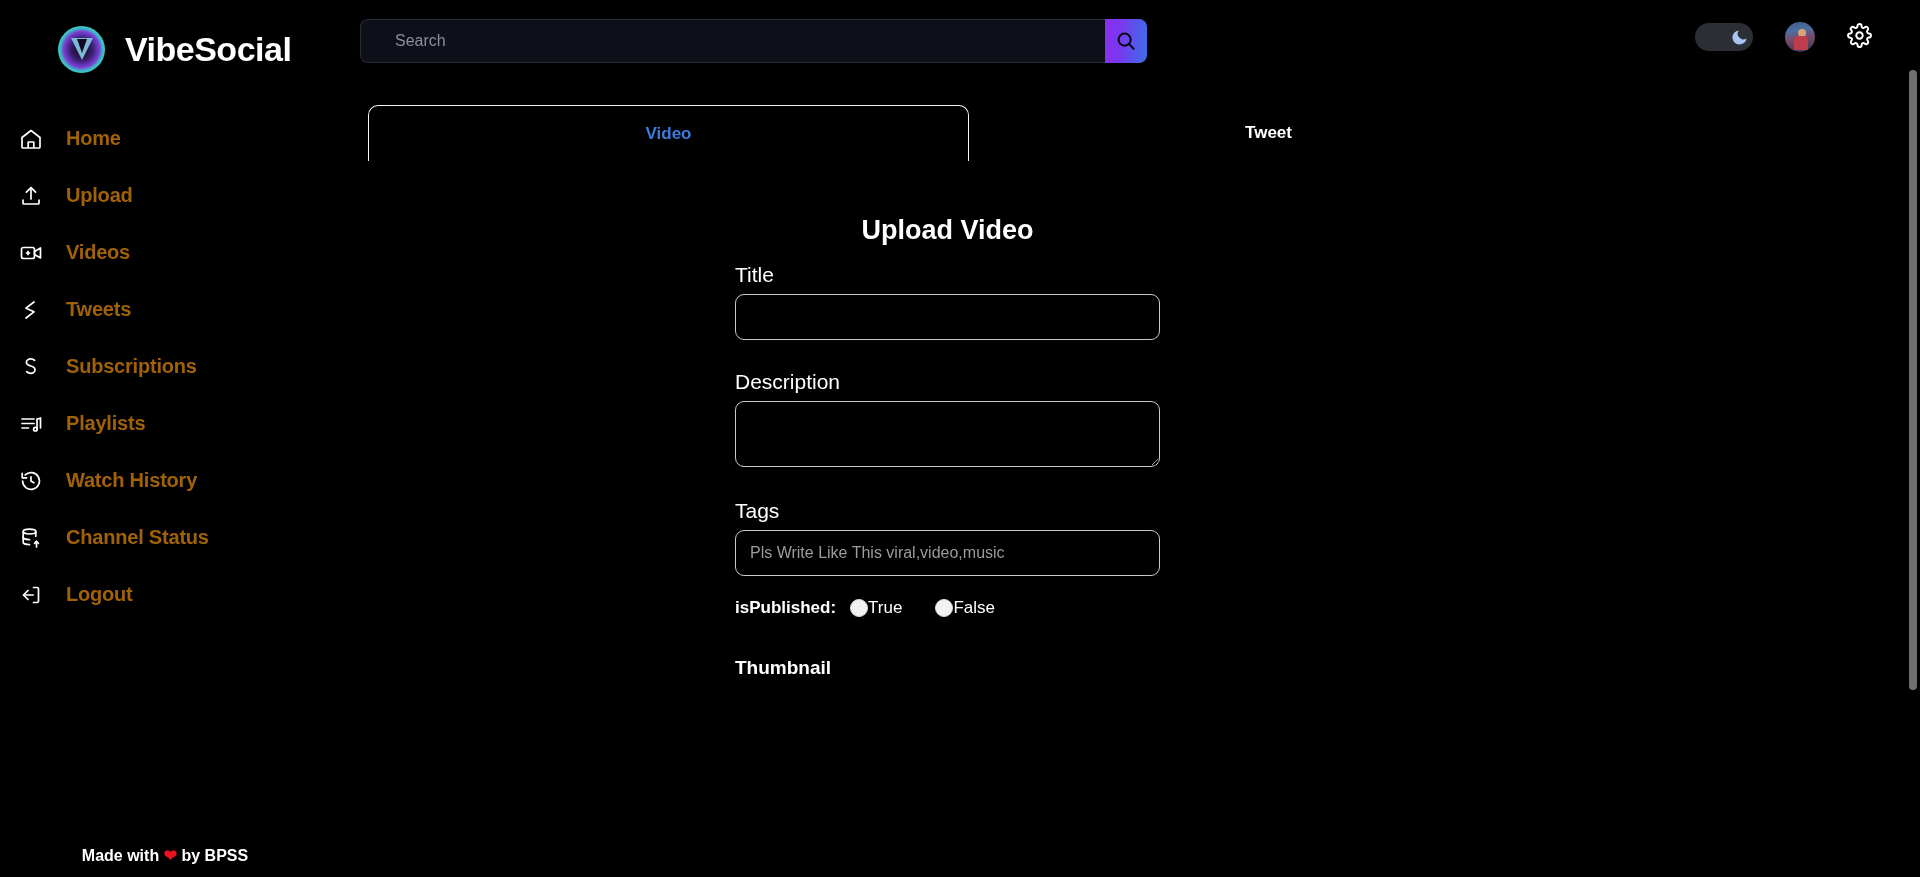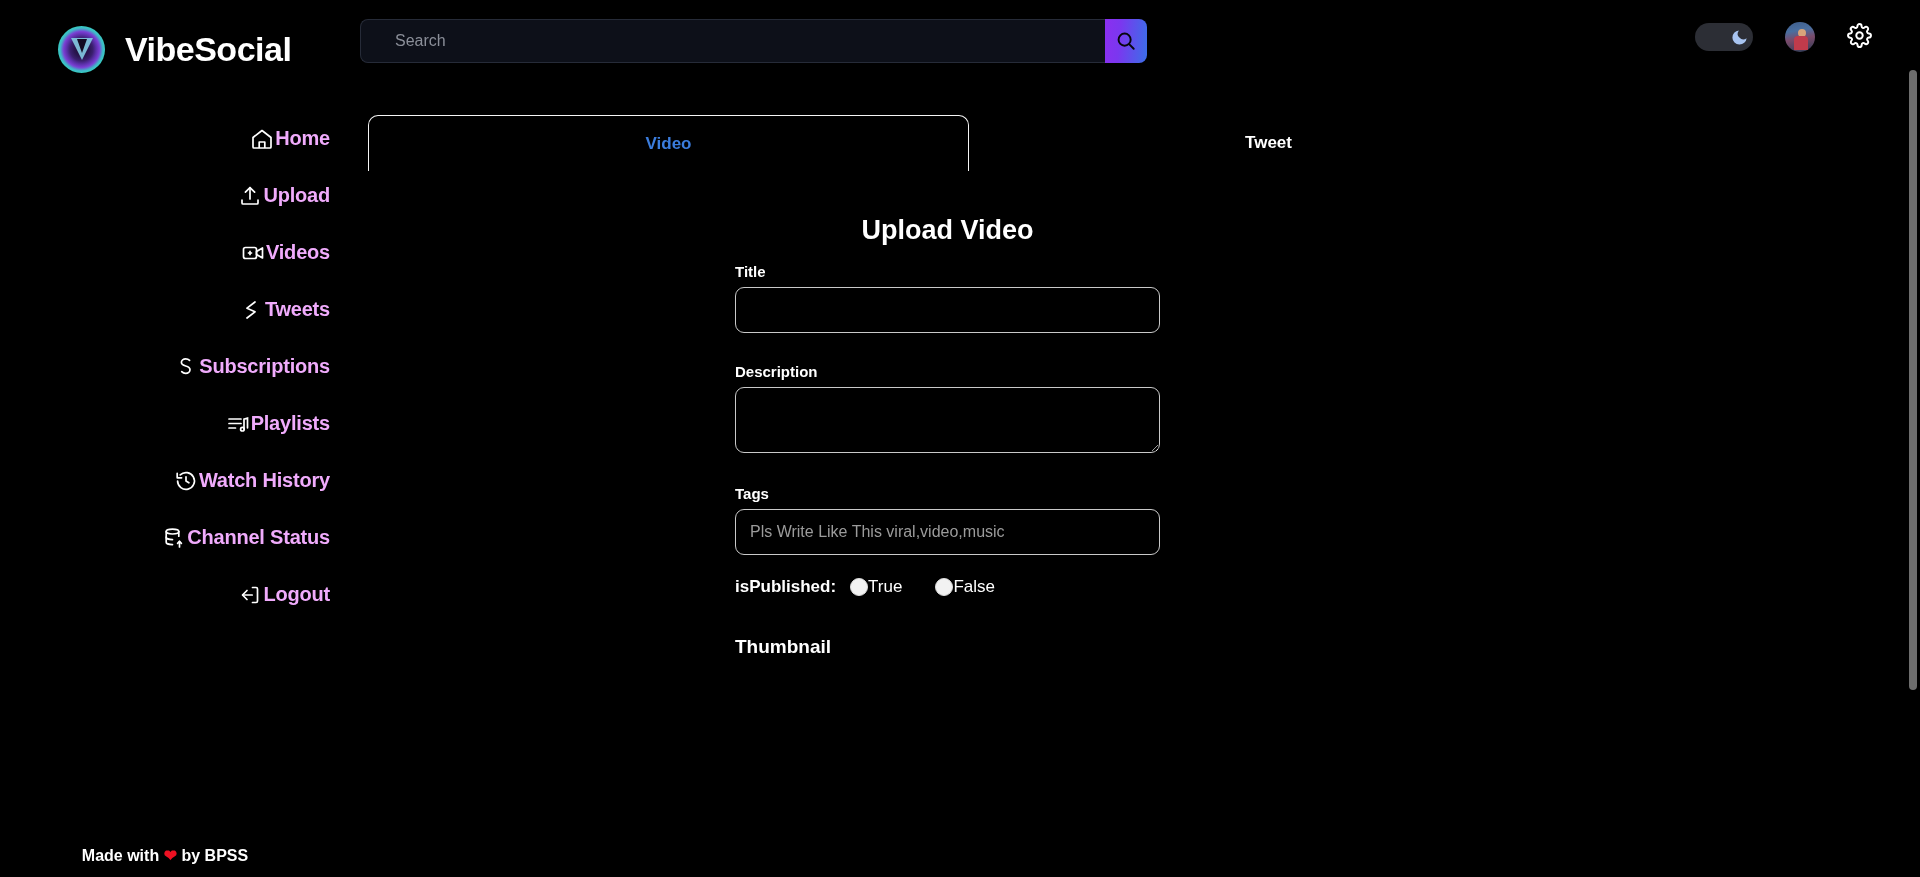--- a/index.html
+++ b/index.html
@@ -108,23 +108,23 @@
     display: flex; align-items: center; justify-content: center;
     color: #ffffff;
   }
 
   
   .sidebar {
     position: absolute; left: 0; top: 100px; width: 330px; height: 777px;
     background: #000; padding-top: 10px;
   }
   .nav-item {
-    display: flex; align-items: center; 
+    display: flex; align-items: center; gap: 22px;
     padding: 0 0 0 18px; height: 57px; cursor: pointer;
-    color: #f0abfc; text-decoration: none; justify-content: flex-end;
+    color: #a16207; text-decoration: none;
   }
   .nav-item .nav-icon {
     width: 26px; height: 26px; display: flex;
     align-items: center; justify-content: center; color: #ffffff; flex: none;
   }
   .nav-item .nav-label {
     font-size: 20px; font-weight: 700; letter-spacing: -0.2px; white-space: nowrap;
   }
 
   .footer-credit {
@@ -134,21 +134,21 @@
   }
   .footer-credit .heart { color: #ee1122; }
 
   
   .main {
     position: absolute; left: 330px; top: 100px;
     width: 1590px; height: 777px;
   }
 
   .tabs {
-    position: absolute; left: 38px; top: 15px; width: 1200px; height: 56px;
+    position: absolute; left: 38px; top: 5px; width: 1200px; height: 56px;
     display: flex;
   }
   .tab {
     flex: 1; height: 56px; background: #000; border: none;
     color: #ffffff; font-size: 17px; font-weight: 700;
     font-family: "Liberation Sans", sans-serif;
     cursor: pointer; display: flex; align-items: center; justify-content: center;
   }
   .tab.active {
     color: #3b7ddd;
@@ -165,21 +165,21 @@
   }
 
   .form-area {
     position: absolute; left: 405px; top: 115px; width: 425px;
   }
   .form-title {
     color: #ffffff; font-size: 27px; font-weight: 700;
     text-align: center; margin-bottom: 17px;
   }
   .field-label {
-    color: #ffffff; font-size: 15px; font-weight: 700;
+    color: #ffffff; font-size: 21px; font-weight: 400;
     margin-bottom: 7px; display: block;
   }
   .text-input {
     width: 425px; height: 46px;
     background: #000; border: 1px solid #c9c9c9; border-radius: 9px;
     color: #7dd3fc; font-size: 16px; padding: 0 14px;
     font-family: "Liberation Sans", sans-serif; outline: none;
     display: block;
   }
   .text-input::placeholder { color: #9b9b9b; }

